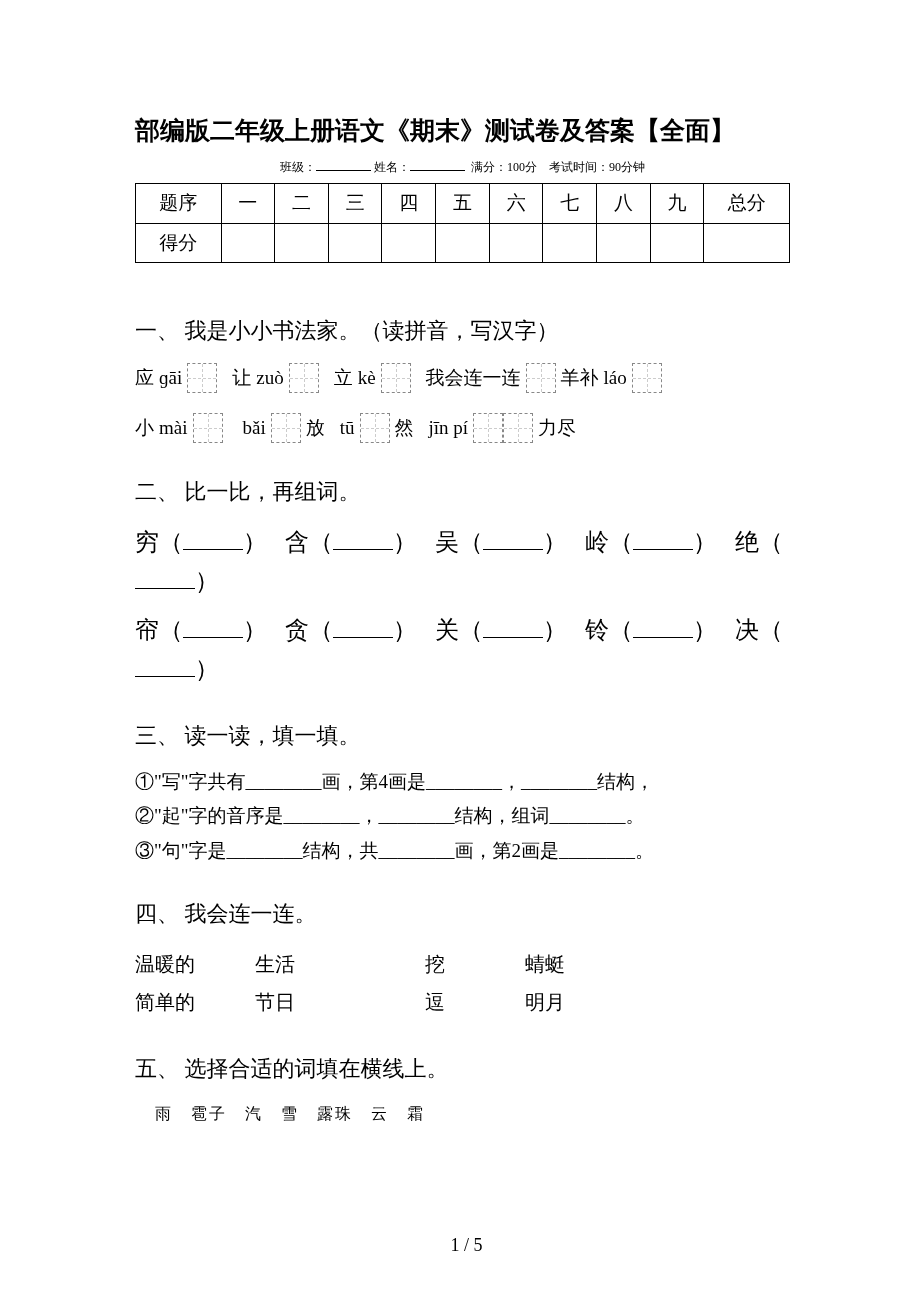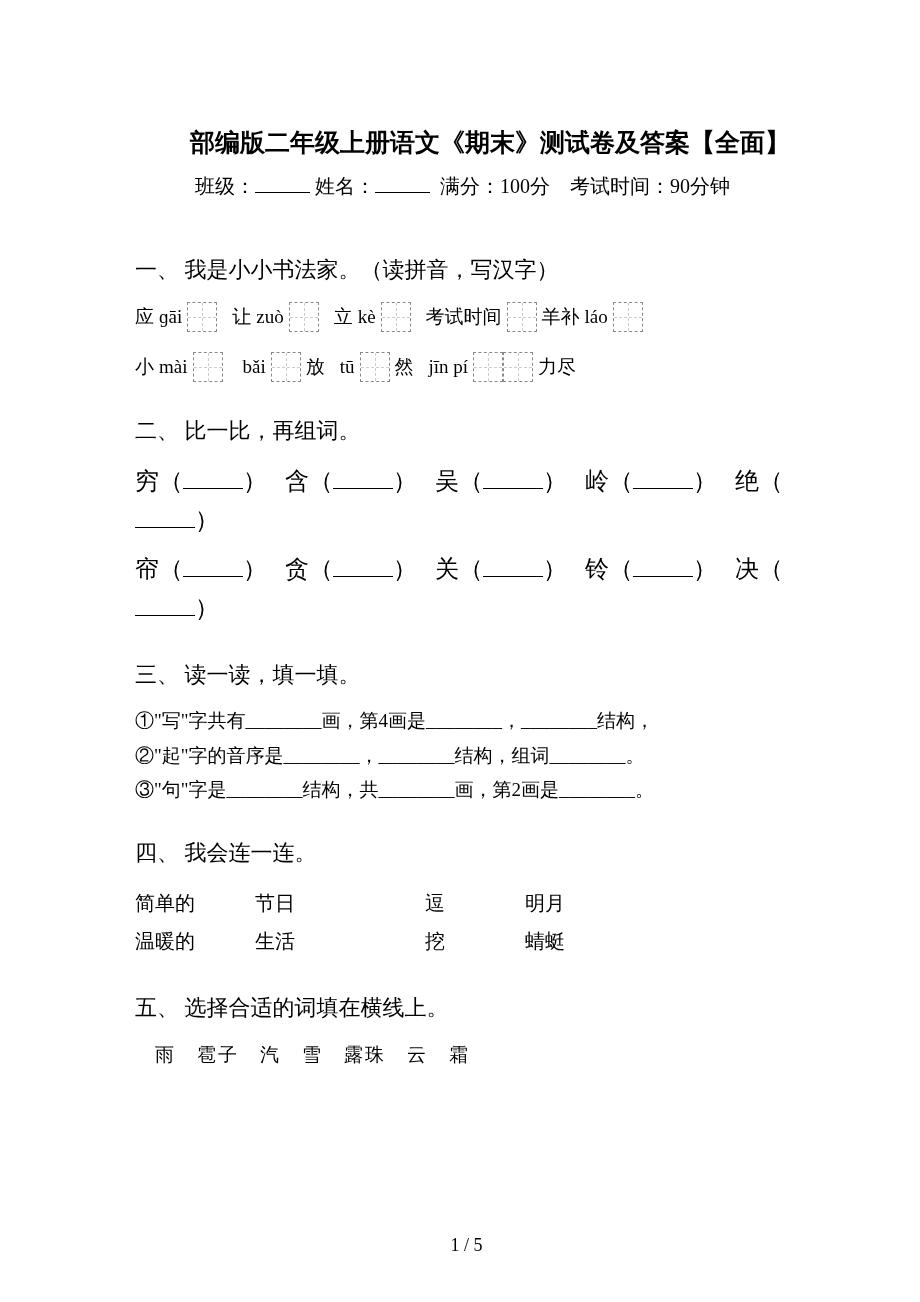--- a/index.html
+++ b/index.html
@@ -10,28 +10,28 @@
       font-size: 20px;
       color: #000;
       background: #fff;
       padding: 110px 130px 40px 135px;
       line-height: 1.6;
       position: relative;
     }
     h1 {
       font-size: 25px;
       font-weight: bold;
-      text-align: right;
+      text-align: left;
       margin-bottom: 8px;
       font-family: "SimHei", "黑体", sans-serif;
-      margin-top: 12px;
     }
     .meta-row {
       text-align: center;
-      font-size: 20px;
+      font-size: 12px;
+      margin-bottom: 6px;
     }
     .blank-line {
       display: inline-block;
       border-bottom: 1px solid #000;
       min-width: 55px;
       height: 1em;
       vertical-align: baseline;
     }
     .score-table {
       border-collapse: collapse;
@@ -91,21 +91,21 @@
       margin-top: 11px;
     }
     .q2-blank { display:inline-block; border-bottom:1px solid #000; width:60px; }
     .q3-row { font-size: 19px; margin-bottom: 4px; }
     .q4-table { font-size: 20px; border-collapse: collapse; }
     .q4-table td { padding: 3px 0; }
     .q4-table td.c1 { width: 120px; }
     .q4-table td.c2 { width: 170px; }
     .q4-table td.c3 { width: 100px; }
     .q4-table td.c4 { width: 100px; }
-    .q5-words { font-size: 19px; margin-left: 20px; letter-spacing: 2px; }
+    .q5-words { font-size: 16px; margin-left: 20px; letter-spacing: 2px; }
     .page-num {
       position: absolute;
       bottom: 42px;
       left: 13px;
       right: 0;
       text-align: center;
       font-size: 18px;
     }
   </style>
 </head>
@@ -115,36 +115,62 @@
 
 <div class="meta-row">
   <span>班级：</span><span class="blank-line"></span>
   <span>姓名：</span><span class="blank-line"></span>
   &nbsp;<span>满分：100分</span>
   &nbsp;&nbsp;&nbsp;<span>考试时间：90分钟</span>
 </div>
 
 <table class="score-table">
   <tbody>
+      <tr>
+    <th>题序</th>
+    <th>一</th>
+    <th>二</th>
+    <th>三</th>
+    <th>四</th>
+    <th>五</th>
+    <th>六</th>
+    <th>七</th>
+    <th>八</th>
+    <th>九</th>
+    <th>总分</th>
+  </tr>
+  <tr>
+    <td>得分</td>
+    <td></td>
+    <td></td>
+    <td></td>
+    <td></td>
+    <td></td>
+    <td></td>
+    <td></td>
+    <td></td>
+    <td></td>
+    <td></td>
+  </tr>
 </tbody>
   </table>
 
 <div class="section-title">一、 我是小小书法家。（读拼音，写汉字）</div>
 
 <div class="pinyin-row">
   <span>应</span><span>ɡāi</span><span class="double-box">
       <span class="hanzi-box"></span>
     </span>
   &nbsp;<span>让</span><span>zuò</span><span class="double-box">
       <span class="hanzi-box"></span>
     </span>
   &nbsp;<span>立</span><span>kè</span><span class="double-box">
       <span class="hanzi-box"></span>
     </span>
-  &nbsp;<span>考试时间</span><span class="double-box">
+  &nbsp;<span>我会连一连</span><span class="double-box">
       <span class="hanzi-box"></span>
     </span><span>羊补</span><span>láo</span><span class="double-box">
       <span class="hanzi-box"></span>
     </span>
 </div>
 
 <div class="pinyin-row">
   <span>小</span><span>mài</span><span class="double-box">
       <span class="hanzi-box"></span>
     </span>
@@ -178,30 +204,30 @@
 
 <div class="section-title">三、 读一读，填一填。</div>
 <div class="q3-row">①"写"字共有________画，第4画是________，________结构，</div>
 <div class="q3-row">②"起"字的音序是________，________结构，组词________。</div>
 <div class="q3-row">③"句"字是________结构，共________画，第2画是________。</div>
 
 <div class="section-title">四、 我会连一连。</div>
 <table class="q4-table">
   <tbody>
   <tr>
+        <td class="c1">温暖的</td>
+        <td class="c2">生活</td>
+        <td class="c3">挖</td>
+        <td class="c4">蜻蜓</td>
+      </tr>
+  <tr>
         <td class="c1">简单的</td>
         <td class="c2">节日</td>
         <td class="c3">逗</td>
         <td class="c4">明月</td>
       </tr>
-  <tr>
-        <td class="c1">温暖的</td>
-        <td class="c2">生活</td>
-        <td class="c3">挖</td>
-        <td class="c4">蜻蜓</td>
-      </tr>
 </tbody>
   </table>
 
 <div class="section-title">五、 选择合适的词填在横线上。</div>
 <div class="q5-words">雨　雹子　汽　雪　露珠　云　霜</div>
 
 <div class="page-num">1 / 5</div>
 
 </body></html>

